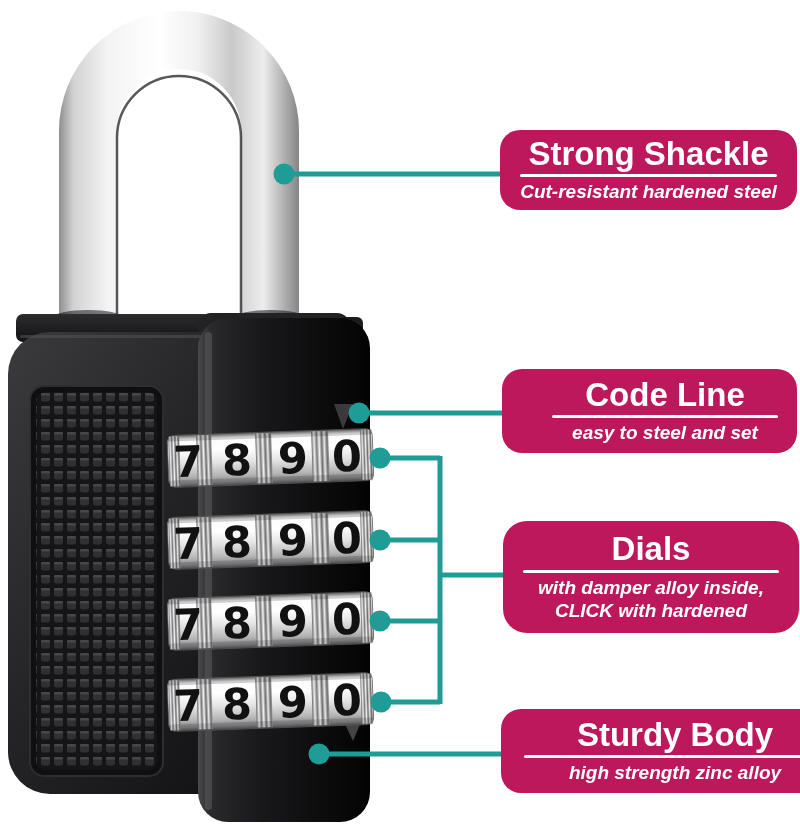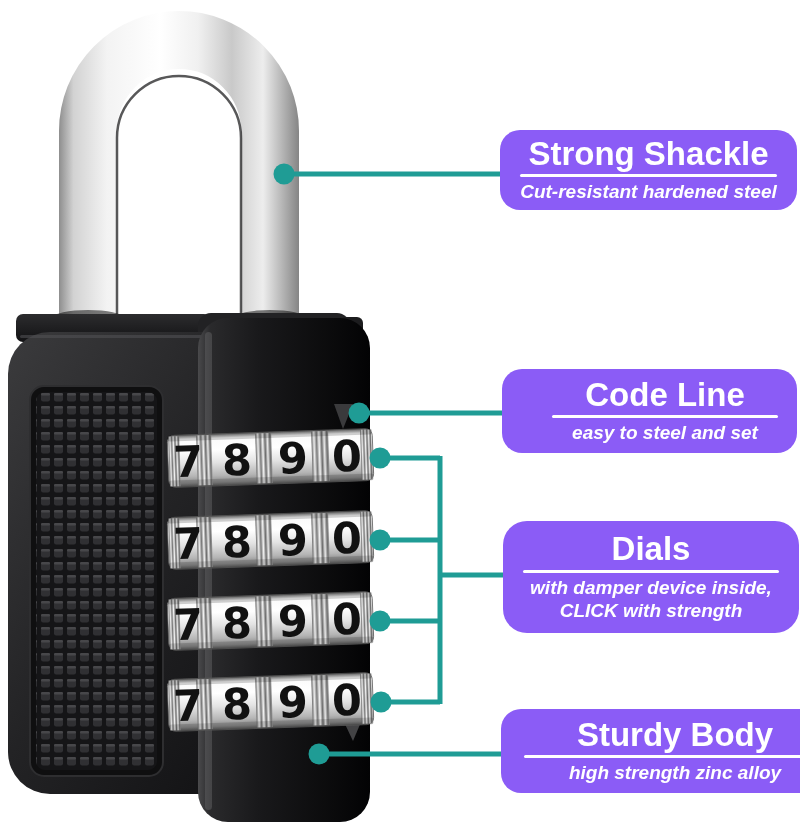--- a/index.html
+++ b/index.html
@@ -2,21 +2,21 @@
 <html><head>
 <meta charset="utf-8">
 <style>
   html,body{margin:0;padding:0;background:#ffffff;}
   .stage{
     position:relative;width:800px;height:825px;background:#ffffff;overflow:hidden;
     font-family:"Liberation Sans", sans-serif;
   }
   .lock-svg{position:absolute;left:0;top:0;width:800px;height:825px;}
   .callout{
-    position:absolute;background:#8b5cf6;border-radius:20px;color:#ffffff;
+    position:absolute;background:#be185d;border-radius:20px;color:#ffffff;
     display:flex;flex-direction:column;align-items:center;justify-content:center;
     box-sizing:border-box;padding:4px 6px;
   }
   .callout .title{font-size:33px;font-weight:bold;line-height:1.08;white-space:nowrap;}
   .callout .rule{height:3px;background:#ffffff;width:90%;margin:3px 0 4px;border-radius:2px;}
   .callout .sub{font-size:19px;font-style:italic;font-weight:bold;line-height:1.2;text-align:center;white-space:nowrap;}
   .callout .sub span{display:block;}
   #co-shackle{left:500px;top:130px;width:297px;height:80px;}
   #co-codeline{left:502px;top:369px;width:295px;height:84px;padding-left:37px;}
   #co-dials{left:503px;top:521px;width:296px;height:112px;border-radius:24px;}
@@ -209,22 +209,22 @@
     <div class="rule"></div>
     <div class="sub">
       <span>easy to steel and set</span>
     </div>
   </div>
 
   <div class="callout" id="co-dials">
     <div class="title">Dials</div>
     <div class="rule"></div>
     <div class="sub">
-      <span>with damper device inside,</span>
-      <span>CLICK with strength</span>
+      <span>with damper alloy inside,</span>
+      <span>CLICK with hardened</span>
     </div>
   </div>
 
   <div class="callout" id="co-body">
     <div class="title">Sturdy Body</div>
     <div class="rule"></div>
     <div class="sub">
       <span>high strength zinc alloy</span>
     </div>
   </div>

